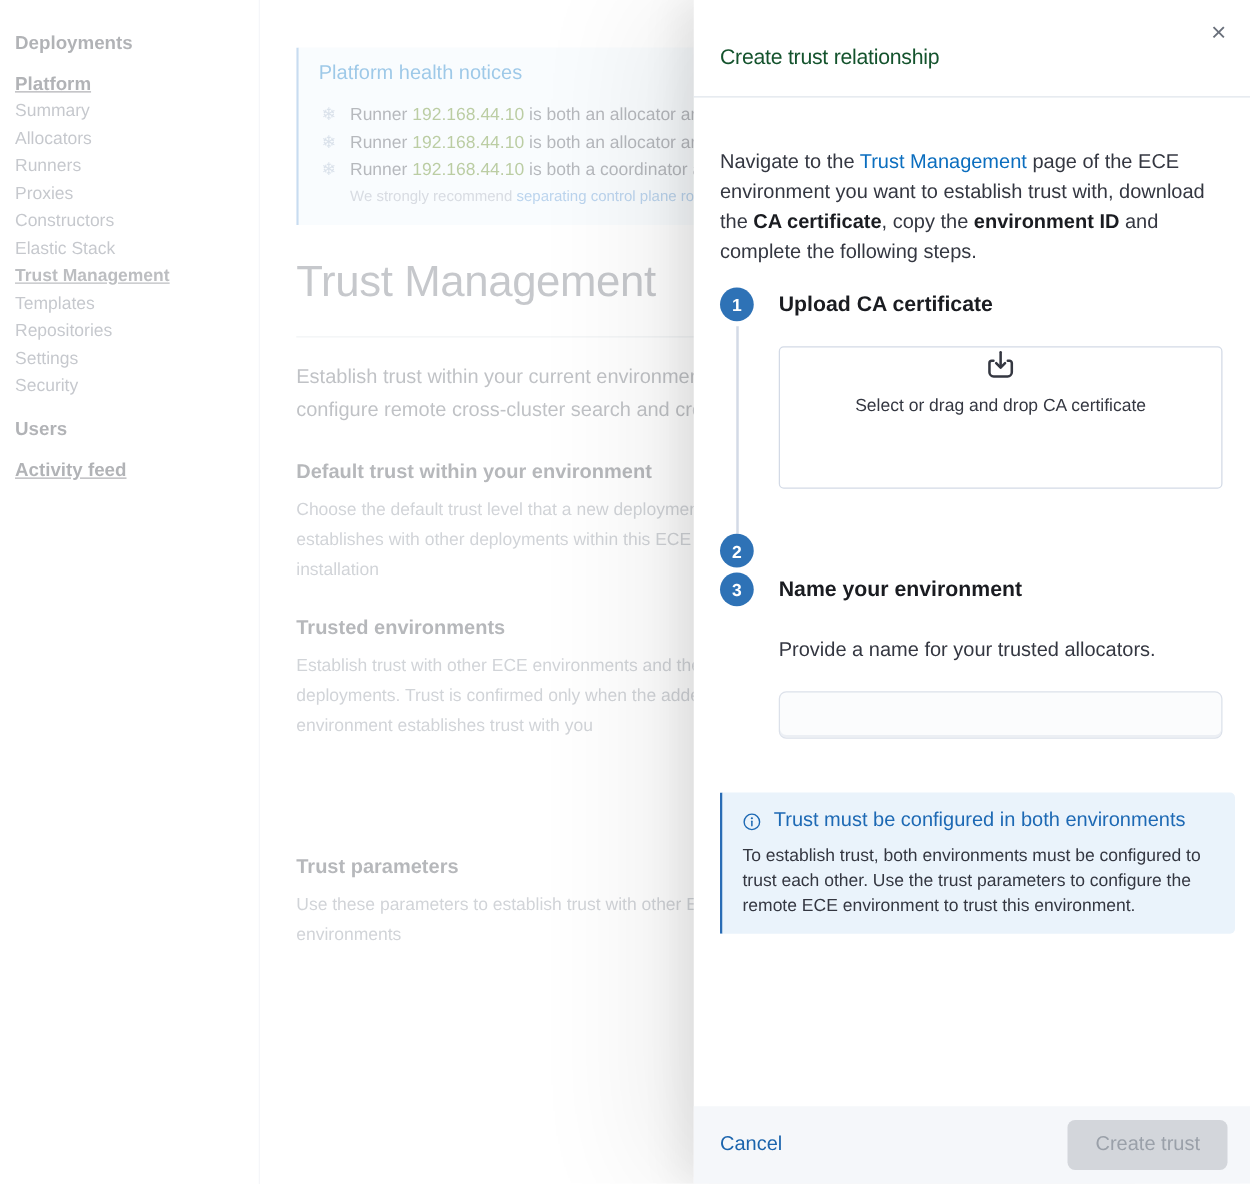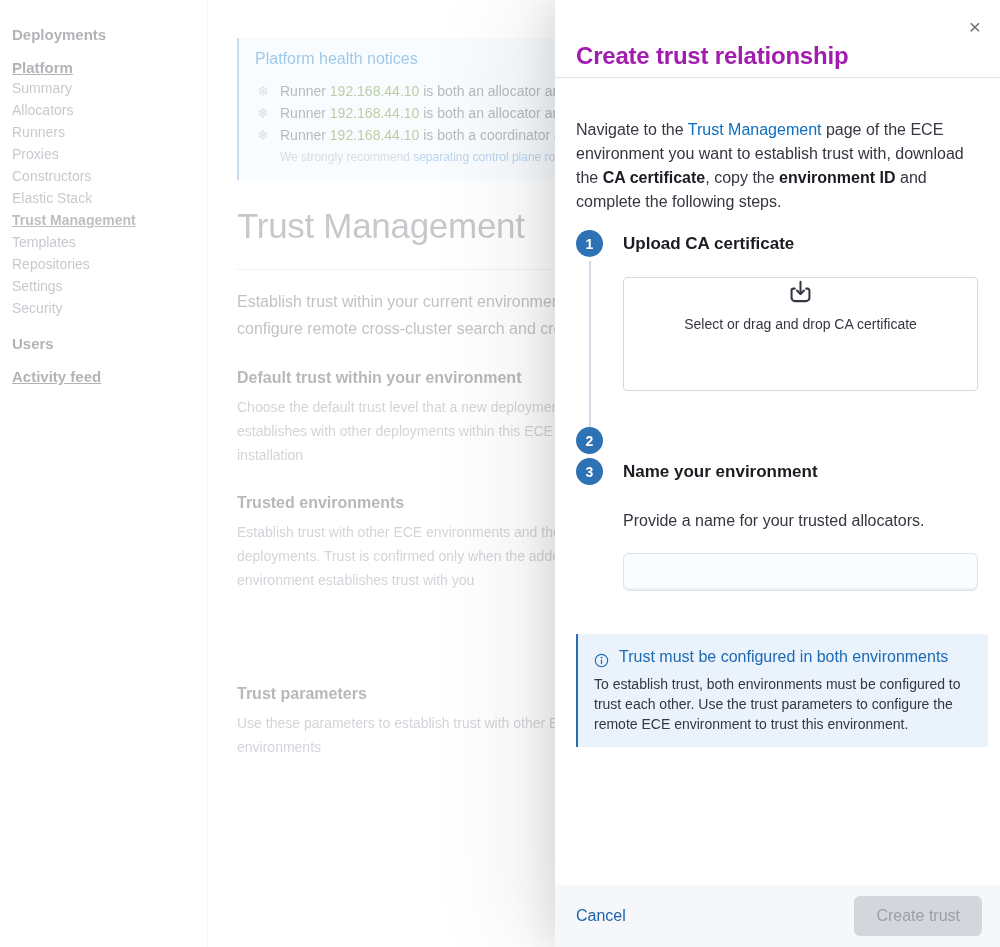--- a/index.html
+++ b/index.html
@@ -46,21 +46,21 @@
 
   
   .mask{position:absolute;inset:0;background:rgba(255,255,255,0.62);z-index:40;}
 
   
   .flyout{position:absolute;top:0;right:0;bottom:0;width:445px;background:#fff;z-index:50;
     box-shadow:-12px 0 30px rgba(0,0,0,0.08),-40px 0 90px rgba(0,0,0,0.07);
     display:flex;flex-direction:column;box-sizing:border-box;}
   .flyout-header{position:relative;height:78px;box-sizing:border-box;
     padding:22px 21px 0;border-bottom:1px solid #dfe5ec;flex-shrink:0;}
-  .flyout-title{font-size:24px;font-weight:700;color:#a21caf;letter-spacing:-0.2px;}
+  .flyout-title{font-size:17px;font-weight:400;color:#14532d;letter-spacing:-0.2px;}
   .close-btn{position:absolute;top:14px;right:12px;width:26px;height:26px;border:none;background:none;
     font-size:21px;line-height:26px;color:#6a707b;cursor:pointer;padding:0;font-family:inherit;}
 
   .flyout-body{flex:1;padding:24px 12px 0 21px;overflow:hidden;}
   .intro{font-size:16px;line-height:24px;color:#343741;padding-right:19px;}
   .intro a{color:#0b6ebf;text-decoration:none;cursor:pointer;}
   .intro b{font-weight:700;color:#1a1c21;}
 
   .steps{margin-top:6px;}
   .step{display:flex;}
@@ -81,21 +81,21 @@
   .import-icon{width:27px;height:27px;color:#343741;}
 
   .text-input{margin-top:22px;width:100%;height:38px;box-sizing:border-box;display:block;
     border:1px solid #dce1ea;border-radius:6px;background:#fbfcfd;
     box-shadow:inset 0 -2px 0 rgba(105,126,168,0.10);padding:0 12px;font-size:16px;
     font-family:inherit;color:#343741;}
   .text-input.mt-sm{margin-top:20px;}
 
   .callout{margin-top:43px;background:#eaf3fb;border-left:2px solid #2a6cb5;
     border-radius:0 4px 4px 0;padding:12px 16px 13px;}
-  .callout-title{display:flex;align-items:flex-end;gap:10px;font-size:16px;color:#1d69b4;line-height:22px;}
+  .callout-title{display:flex;align-items:center;gap:10px;font-size:16px;color:#1d69b4;line-height:22px;}
   .info-icon{width:15px;height:15px;flex-shrink:0;}
   .callout-body{margin-top:6px;font-size:14px;line-height:20px;color:#343741;}
 
   .flyout-footer{height:62px;flex-shrink:0;background:#f5f7fa;display:flex;align-items:center;
     justify-content:space-between;padding:0 18px 0 21px;}
   .cancel-link{font-size:16px;color:#1b64ad;text-decoration:none;cursor:pointer;}
   .submit-btn{height:40px;padding:0 22px;background:#d3d6db;color:#9aa0a9;font-size:16px;
     border:none;border-radius:6px;cursor:not-allowed;font-family:inherit;}
 </style>
 </head>

